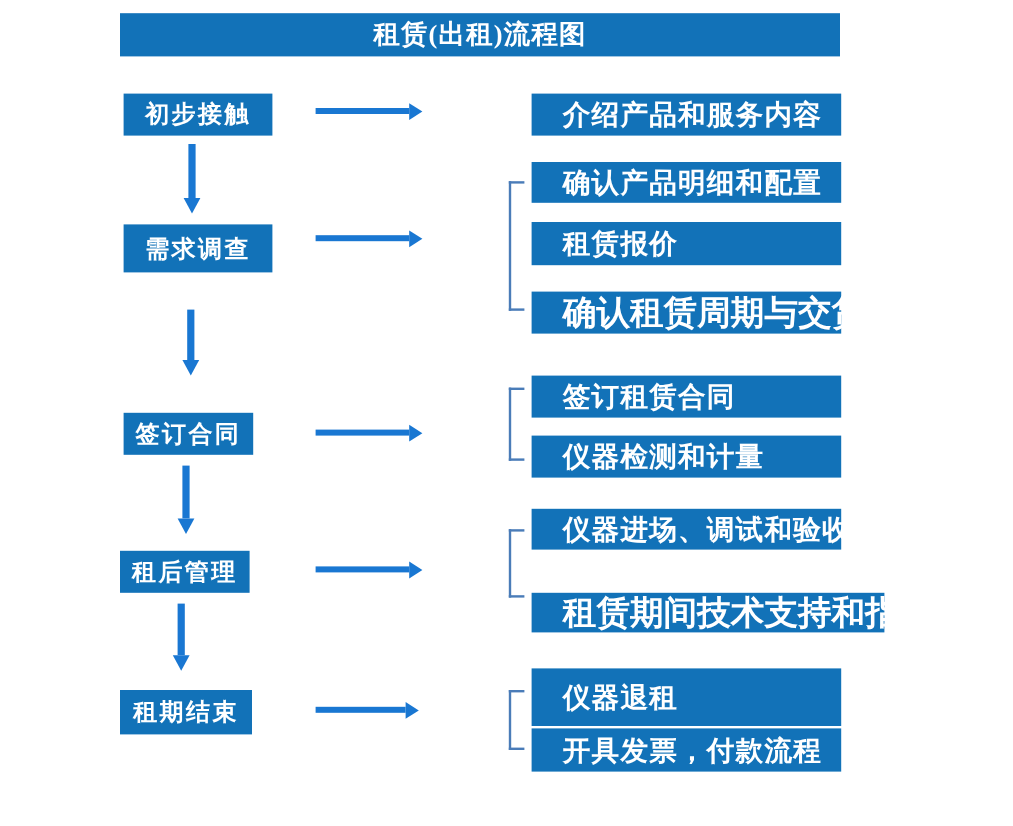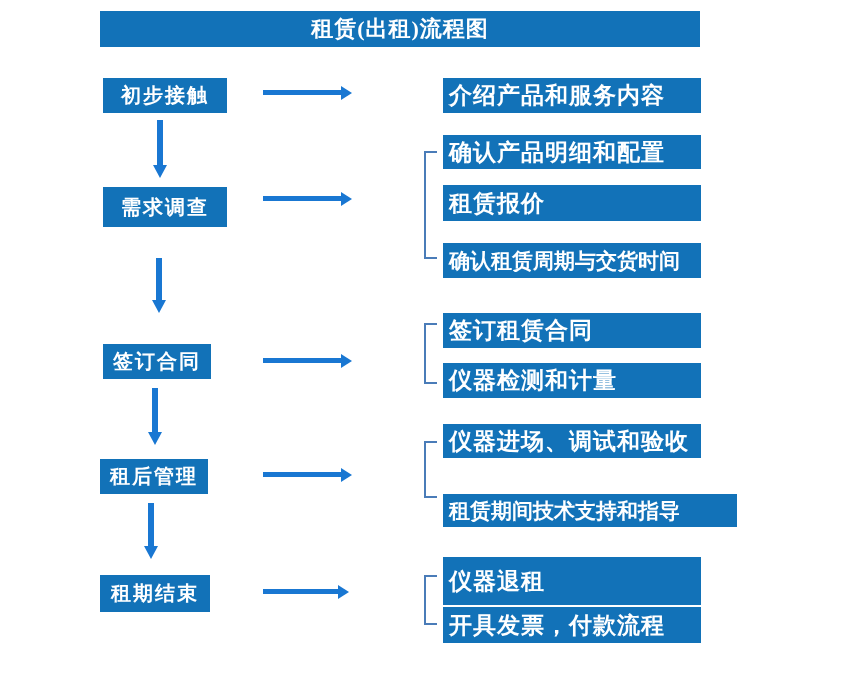--- a/index.html
+++ b/index.html
@@ -11,22 +11,22 @@
     position:absolute;left:100px;top:11px;width:600px;height:36px;
     background:var(--primary);color:var(--textOnPrimary);
     display:flex;align-items:center;justify-content:center;
     font-size:22px;font-weight:bold;letter-spacing:1px;
   }
   .node{
     position:absolute;background:var(--primary);color:var(--textOnPrimary);
     font-weight:bold;display:flex;align-items:center;box-sizing:border-box;
   }
   .stage{justify-content:center;font-size:20px;letter-spacing:2px;}
-  .detail{justify-content:flex-start;padding-left:6px;font-size:23px;letter-spacing:1px;white-space:nowrap;}
-  .detail.tight{font-size:21px;letter-spacing:0;}
+  .detail{justify-content:flex-start;padding-left:26px;font-size:23px;letter-spacing:1px;white-space:nowrap;}
+  .detail.tight{font-size:28px;letter-spacing:0;}
   .harrow{position:absolute;height:5px;background:var(--arrow);}
   .harrow::after{
     content:"";position:absolute;left:100%;top:50%;transform:translateY(-50%);
     width:0;height:0;border-left:11px solid var(--arrow);
     border-top:7px solid transparent;border-bottom:7px solid transparent;
   }
   .varrow{position:absolute;width:6px;background:var(--arrow);}
   .varrow::after{
     content:"";position:absolute;top:100%;left:50%;transform:translateX(-50%);
     width:0;height:0;border-top:13px solid var(--arrow);

